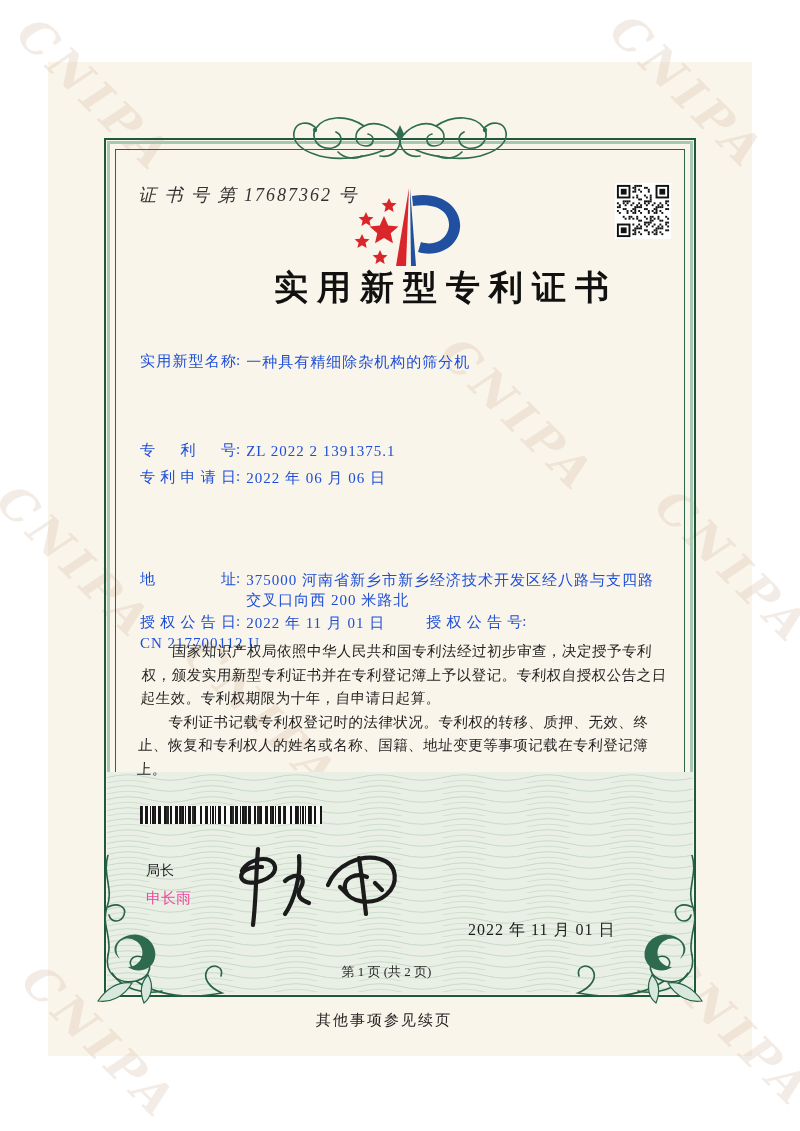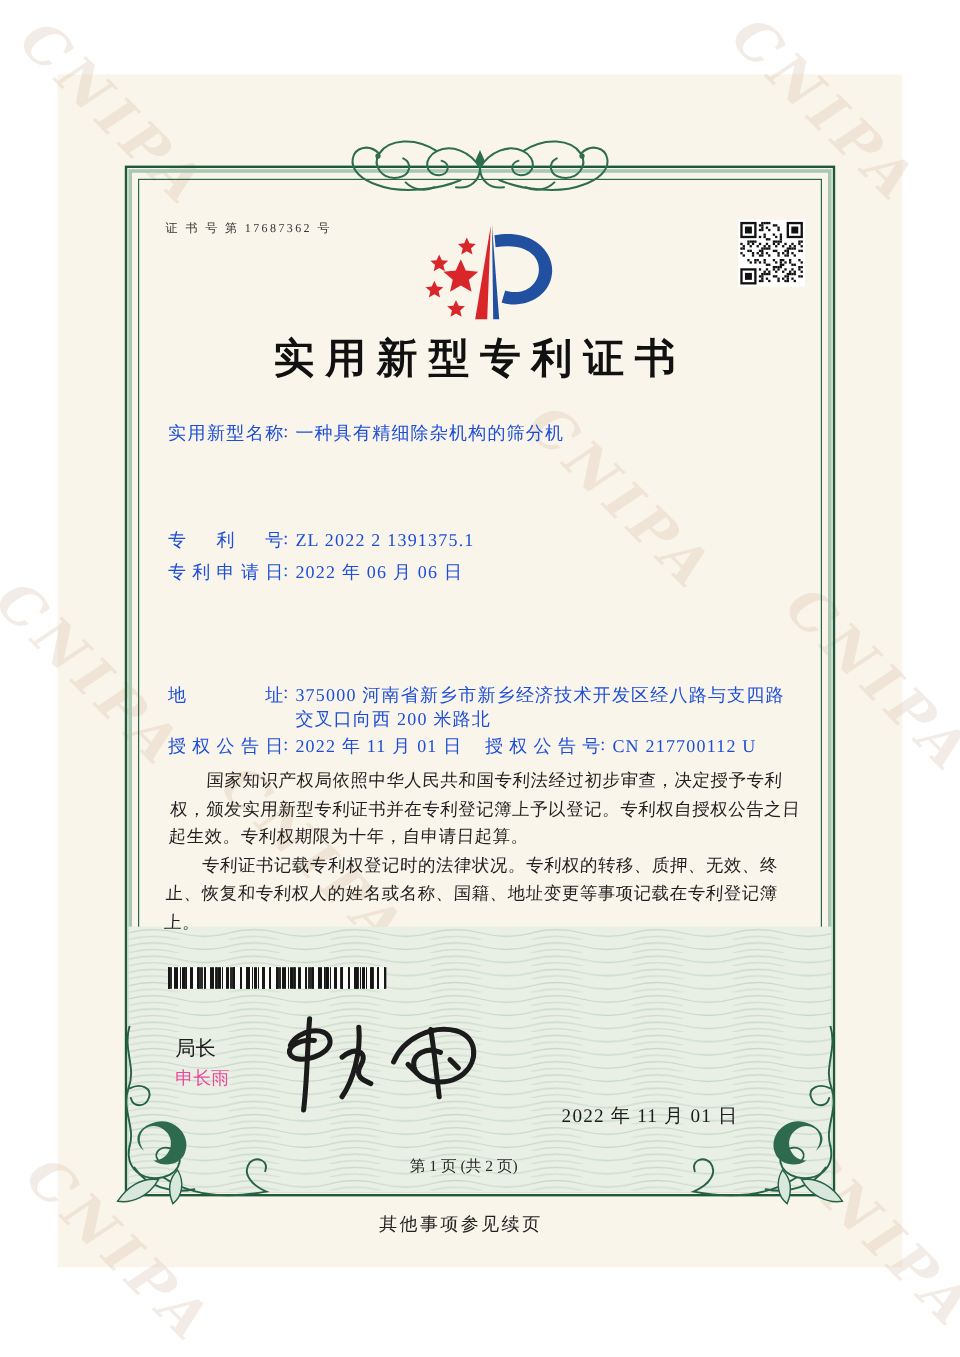--- a/index.html
+++ b/index.html
@@ -7,40 +7,40 @@
          font-family:"Liberation Serif","DejaVu Serif",serif;color:#262626;}
   .paper{position:absolute;left:48px;top:62px;width:704px;height:994px;background:#faf5ea;}
   
   .wm{position:absolute;transform:translate(-50%,-50%) rotate(45deg);
       font-family:"DejaVu Serif",serif;font-weight:bold;font-style:italic;
       font-size:46px;letter-spacing:6px;color:rgba(196,158,132,0.20);white-space:nowrap;pointer-events:none;}
   
   .frame{position:absolute;left:104px;top:138px;width:592px;height:859px;border:2px solid #1d5a3c;box-sizing:border-box;}
   .frame-mid{position:absolute;inset:1px;border:3px solid #a9c8b4;}
   .frame-in{position:absolute;inset:5px;border:1px solid #2c6648;}
-  .cert-no{position:absolute;left:138px;top:183px;font-size:10px;letter-spacing:2px;color:#333;}
-  .title{position:absolute;left:104px;top:276px;width:592px;text-align:center;
-         font-size:34px;font-weight:bold;letter-spacing:9px;color:#111;}
+  .cert-no{position:absolute;left:138px;top:183px;font-size:18px;letter-spacing:2px;color:#333;font-style:italic;}
+  .title{position:absolute;left:104px;top:265px;width:592px;text-align:center;
+         font-size:34px;font-weight:bold;letter-spacing:9px;color:#111;padding-left:46px;}
   
   .frow{position:absolute;left:140px;width:540px;font-size:15px;color:#1d4ed8;}
   .flabel{display:inline-block;width:96px;text-align:justify;text-align-last:justify;vertical-align:top;}
   .fcolon{display:inline-block;vertical-align:top;margin-right:6px;}
   .fvalue{display:inline-block;width:410px;vertical-align:top;line-height:20px;letter-spacing:1px;}
-  .grant2{}
+  .grant2{margin-left:22px;}
   .paras{position:absolute;left:140px;top:640px;width:528px;font-size:14.5px;line-height:23.5px;
          color:#1f1f1f;transform:skewX(-3deg);}
   .paras p{margin:0;text-indent:2em;letter-spacing:0.5px;}
   
   .waveband{position:absolute;left:107px;top:772px;width:586px;height:222px;}
   .barcode{position:absolute;left:140px;top:806px;width:182px;height:18px;background-color:#fbfbf8;
      background-image:
        repeating-linear-gradient(90deg,#161616 0 2px,transparent 2px 6px),
        repeating-linear-gradient(90deg,#161616 0 1px,transparent 1px 5px),
        repeating-linear-gradient(90deg,#2a2a2a 0 3px,transparent 3px 13px);}
-  .signer-title{position:absolute;left:146px;top:862px;font-size:17px;
+  .signer-title{position:absolute;left:146px;top:862px;font-size:14px;
        font-family:Liberation Mono, monospace;color:#1c1c1c;}
   .signer-name{position:absolute;left:146px;top:889px;font-size:15px;
        font-family:"Liberation Sans","DejaVu Sans",sans-serif;color:#ec4899;}
   .sig{position:absolute;left:228px;top:843px;}
   .issue-date{position:absolute;left:468px;top:920px;font-size:16px;letter-spacing:1px;color:#1d1d1d;}
   .pagination{position:absolute;left:104px;top:963px;width:565px;text-align:center;font-size:13px;color:#2a2a2a;}
   .footer-note{position:absolute;left:104px;top:1011px;width:560px;text-align:center;
        font-size:15px;color:#222;transform:skewX(-3deg);letter-spacing:2px;}
   .logo{position:absolute;left:344px;top:176px;}
   .qr{position:absolute;left:615px;top:183px;}

